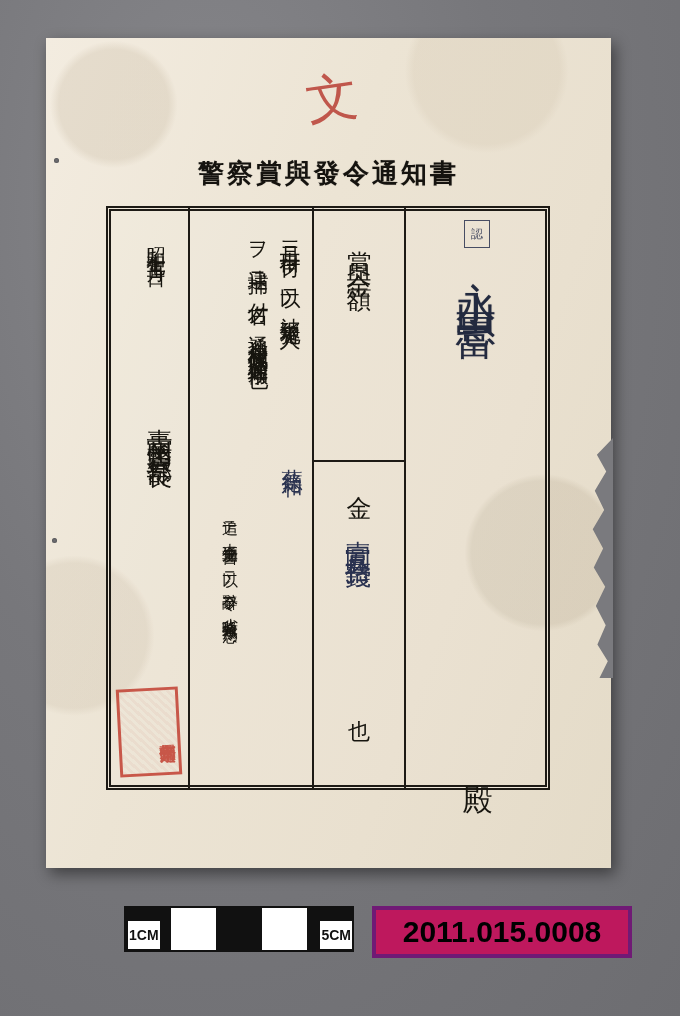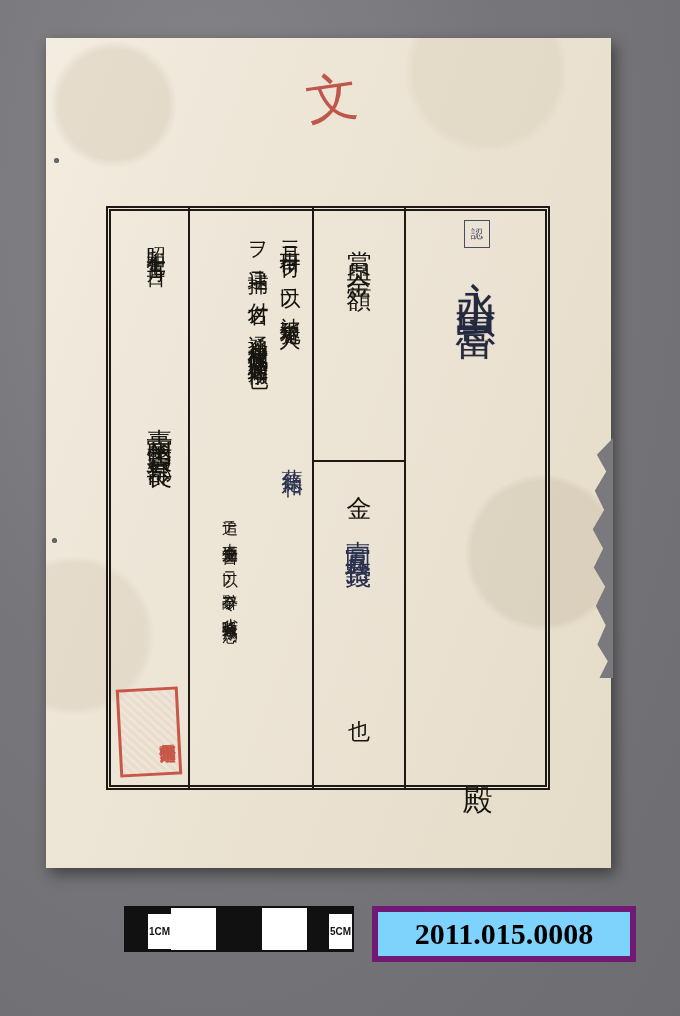--- a/index.html
+++ b/index.html
@@ -287,61 +287,61 @@
     display: flex;
     background: #fff;
   }
   #scalebar .seg { flex: 1 1 0; }
   #scalebar .seg.black { background: #111; }
   #scalebar .seg.white { background: #fff; }
   #scale-label-left, #scale-label-right {
     position: absolute;
     bottom: 1px;
     font-family: "Liberation Sans", sans-serif;
-    font-size: 10px;
+    font-size: 14px;
     font-weight: bold;
     color: #111;
     background: #fff;
-    padding: 12px 1px;
-    margin-left: 20px;
+    padding: 6px 1px;
   }
   #scale-label-left { left: 2px; }
   #scale-label-right { right: 0; }
 
   
   #accession {
     position: absolute;
     left: 372px;
     top: 906px;
     width: 252px;
     height: 44px;
-    background: #7dd3fc;
-    border: 6px solid #701a75;
+    background: #be185d;
+    border: 4px solid #701a75;
     display: flex;
     align-items: center;
     justify-content: center;
-    font-family: Liberation Serif, serif;
+    font-family: Liberation Sans, sans-serif;
     font-weight: bold;
     font-size: 30px;
     color: #000;
     letter-spacing: 0px;
   }
 </style>
 </head>
 <body>
 
 <div id="backdrop"></div>
 
 <div id="paper">
   <div id="tear"></div>
   <div class="punch" style="left:8px; top:120px;"></div>
   <div class="punch" style="left:6px; top:500px;"></div>
 
   <div id="top-stamp">⽂</div>
 
+  <div id="doc-title">警察賞與發令通知書</div>
 
   <div id="box">
 
     <div class="col" id="col-recipient">
       <div id="recipient-seal">認</div>
       <div id="recipient-name">永山惠富</div>
       <div id="recipient-honorific">殿</div>
     </div>
 
     <div class="col" id="col-award">

